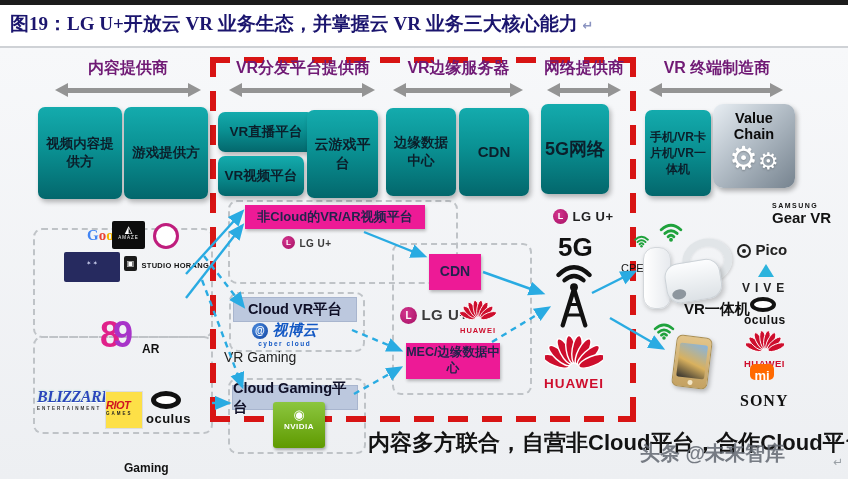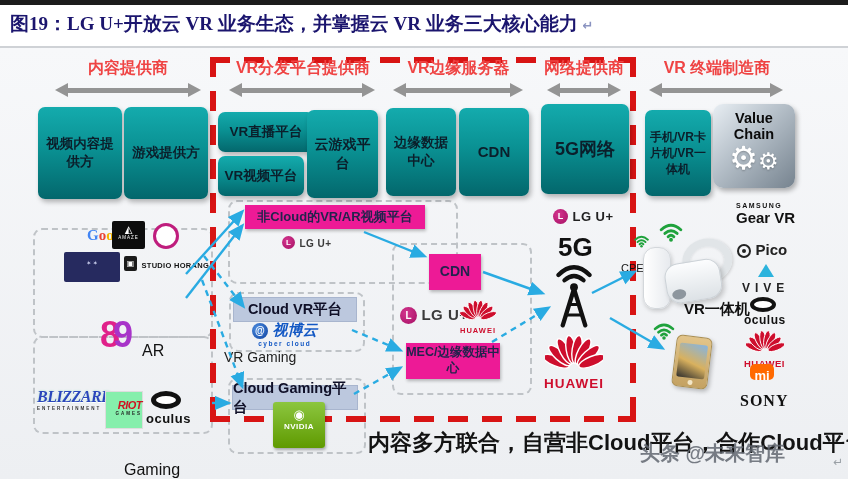--- a/index.html
+++ b/index.html
@@ -6,21 +6,21 @@
   #canvas{position:relative;width:848px;height:479px;overflow:hidden;
           font-family:"Liberation Sans","DejaVu Sans",sans-serif;background:#fff;}
   .abs{position:absolute;}
   
   #topstrip{left:0;top:0;width:848px;height:5px;background:#1c1c1c;}
   #title{left:10px;top:11px;width:830px;font:bold 19px "Liberation Serif","DejaVu Serif",serif;color:#1b156e;}
   #title .ret{color:#8a93c0;font-size:13px;font-family:"DejaVu Sans",sans-serif;}
   #rule{left:0;top:46px;width:848px;height:2px;background:#cfd2d6;}
   #diagram-bg{left:0;top:48px;width:848px;height:431px;background:linear-gradient(#f7f8fa,#edeff2);}
   
-  .lane-h{font-weight:bold;font-size:16px;color:#ef4444;text-align:center;white-space:nowrap;}
+  .lane-h{font-weight:bold;font-size:16px;color:#701a75;text-align:center;white-space:nowrap;}
   .darrow{height:5px;background:#949494;border-radius:1px;}
   .darrow::before,.darrow::after{content:"";position:absolute;top:-5px;border:7.5px solid transparent;}
   .darrow::before{left:-13px;border-right:13px solid #949494;}
   .darrow::after{right:-13px;border-left:13px solid #949494;}
   
   .teal{background:linear-gradient(180deg,#14abad 0%,#0a9193 45%,#03676c 100%);
         border-radius:7px;box-shadow:2px 3px 5px rgba(0,0,0,.28);
         color:#0b1f2b;font-weight:bold;display:flex;align-items:center;justify-content:center;
         text-align:center;font-size:13.5px;line-height:1.35;padding:2px;box-sizing:border-box;}
   
@@ -42,28 +42,28 @@
   .glogo{font:bold 15px "Liberation Serif","DejaVu Serif",serif;margin-left:21px;}
   .amaze{background:#0d0d0d;color:#fff;text-align:center;border-radius:2px;}
   .amaze .tri{font-size:10px;line-height:11px;display:block;margin-top:3px;}
   .amaze .txt{font-size:4.5px;letter-spacing:1px;display:block;}
   .venta{border:3px solid #bf1d7d;border-radius:50%;background:#fff;box-sizing:border-box;}
   .navybox{background:#262a5f;border-radius:2px;color:#cdd2f0;text-align:center;font-size:6px;line-height:1.2;padding-top:8px;box-sizing:border-box;}
   .sh-ico{background:#1a1a1a;color:#fff;font-size:8px;text-align:center;line-height:15px;border-radius:2px;}
   .sh-txt{font-weight:bold;font-size:7.5px;color:#111;letter-spacing:.3px;}
   .blz{font:italic 900 16px "Liberation Serif",serif;color:#2b47bb;text-shadow:0 1px 0 #fff,0 0 2px #9db;letter-spacing:-.5px;}
   .blz-sub{font-size:4.5px;letter-spacing:2px;color:#333;font-weight:bold;}
-  .riot{background:#86efac;border:1px solid #ddd;text-align:right;box-sizing:border-box;}
+  .riot{background:#fde047;border:1px solid #ddd;text-align:left;box-sizing:border-box;}
   .riot .r1{font:italic 900 11px "Liberation Sans",sans-serif;color:#cf1322;letter-spacing:-.5px;}
   .riot .r2{font-size:4.5px;letter-spacing:2px;color:#222;font-weight:bold;}
   .oc-ico{border:5px solid #111;border-radius:50%;background:#fff;box-sizing:border-box;}
   .oc-txt{font-weight:bold;font-size:13px;color:#111;letter-spacing:.5px;}
   .n89 .d8{font:bold 36px "Liberation Sans",sans-serif;color:#e0218a;}
   .n89 .d9{font:bold 36px "Liberation Sans",sans-serif;color:#a834c9;margin-left:-7px;}
-  .biglabel{font-weight:normal;font-size:16px;color:#111;}
+  .biglabel{font-weight:bold;font-size:12px;color:#111;}
   .lg-ico{display:inline-block;border-radius:50%;background:radial-gradient(circle at 38% 35%,#d4358e,#a40f63);
           color:#fff;text-align:center;font-weight:bold;}
   .lg-txt{font-weight:bold;color:#3a3a3a;letter-spacing:.5px;}
   .sby{font:italic bold 15px "Liberation Sans",sans-serif;color:#1358c4;}
   .sby-sub{font:bold 6.5px "Liberation Sans",sans-serif;color:#1358c4;letter-spacing:1.5px;}
   .sby-ico{border-radius:50%;background:radial-gradient(circle at 35% 35%,#4f8fe0,#0b3f9e);color:#fff;
            text-align:center;font-weight:bold;}
   .nvid{background:linear-gradient(#8cc63f,#5f9a00);border-radius:3px;text-align:center;color:#fff;box-shadow:1px 2px 3px rgba(0,0,0,.3);}
   .nvid .eye{font-size:13px;line-height:15px;display:block;margin-top:5px;}
   .nvid .ntx{font-weight:bold;font-size:8px;letter-spacing:.5px;display:block;}
@@ -164,21 +164,21 @@
   <div class="abs darrow" style="left:553px;top:88px;width:62px;"></div>
   <div class="abs darrow" style="left:655px;top:88px;width:122px;"></div>
 
   <div class="abs teal" style="left:38px;top:107px;width:84px;height:92px;">视频内容提供方</div>
   <div class="abs teal" style="left:124px;top:107px;width:84px;height:92px;">游戏提供方</div>
   <div class="abs teal" style="left:218px;top:112px;width:96px;height:40px;">VR直播平台</div>
   <div class="abs teal" style="left:218px;top:156px;width:86px;height:40px;">VR视频平台</div>
   <div class="abs teal" style="left:307px;top:110px;width:71px;height:88px;font-size:14px;">云游戏平台</div>
   <div class="abs teal" style="left:386px;top:108px;width:70px;height:88px;">边缘数据中心</div>
   <div class="abs teal" style="left:459px;top:108px;width:70px;height:88px;font-size:15px;">CDN</div>
-  <div class="abs teal" style="left:541px;top:104px;width:88px;height:90px;font-size:18px;">5G网络</div>
+  <div class="abs teal" style="left:541px;top:104px;width:68px;height:90px;font-size:18px;">5G网络</div>
   <div class="abs teal" style="left:645px;top:110px;width:66px;height:86px;font-size:12px;">手机/VR卡片机/VR一体机</div>
   <div class="abs vchain" style="left:713px;top:104px;width:82px;height:84px;">
     <div class="vlabel">Value Chain</div>
     <div class="gears"><span style="font-size:32px;">⚙</span><span style="font-size:23px;">⚙</span></div>
   </div>
 
   <div class="abs glogo" style="left:66px;top:227px;"><span style="color:#4285F4">G</span><span style="color:#EA4335">o</span><span style="color:#F4B400">o</span><span style="color:#4285F4">g</span><span style="color:#34A853">l</span><span style="color:#EA4335">e</span></div>
   <div class="abs amaze" style="left:112px;top:221px;width:33px;height:28px;">
     <span class="tri">◭</span>
     <span class="txt">AMAZE</span>
@@ -271,21 +271,21 @@
   </div>
   <div class="abs" style="left:684px;top:300px;font-weight:bold;font-size:15px;color:#111;">VR一体机</div>
   <svg class="abs" style="left:652px;top:320px;" width="24" height="20">
       <use href="#sym-wifi"></use>
     </svg>
   <div class="abs phone" style="left:674px;top:336px;width:34px;height:50px;transform:rotate(7deg);">
     <div class="scr"></div>
     <div class="btn"></div>
   </div>
 
-  <div class="abs" style="left:736px;top:202px;">
+  <div class="abs" style="left:772px;top:202px;">
     <div class="smg1">SAMSUNG</div>
     <div class="smg2">Gear VR</div>
   </div>
   <div class="abs" style="left:737px;top:241px;">
     <span class="pico-ico" style="display:inline-block;width:14px;height:14px;vertical-align:middle;"></span>
     <span class="pico-txt">Pico</span>
   </div>
   <div class="abs vive-tri" style="left:758px;top:264px;"></div>
   <div class="abs vive-txt" style="left:742px;top:281px;">VIVE</div>
   <div class="abs oc-ico" style="left:750px;top:297px;width:26px;height:15px;border-width:4.5px;"></div>

